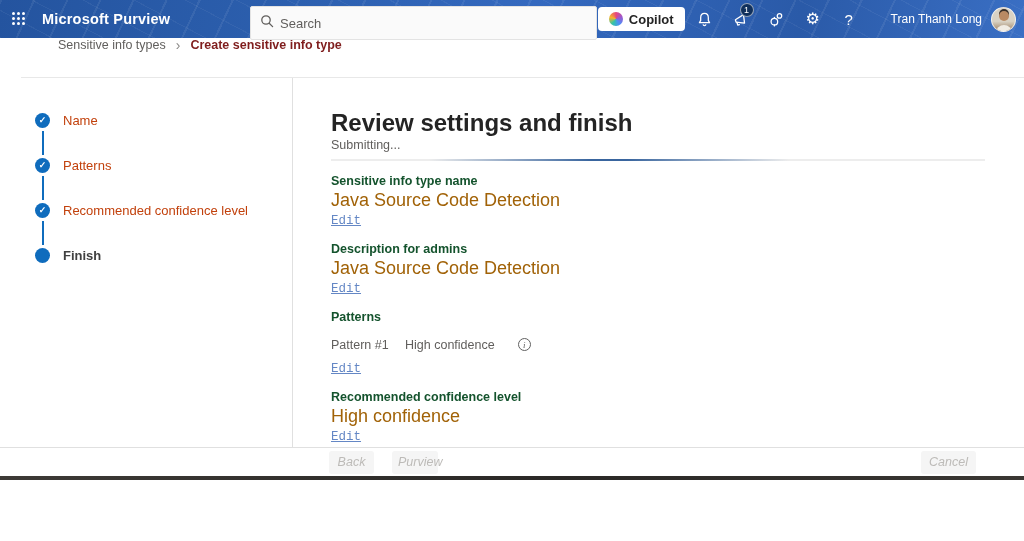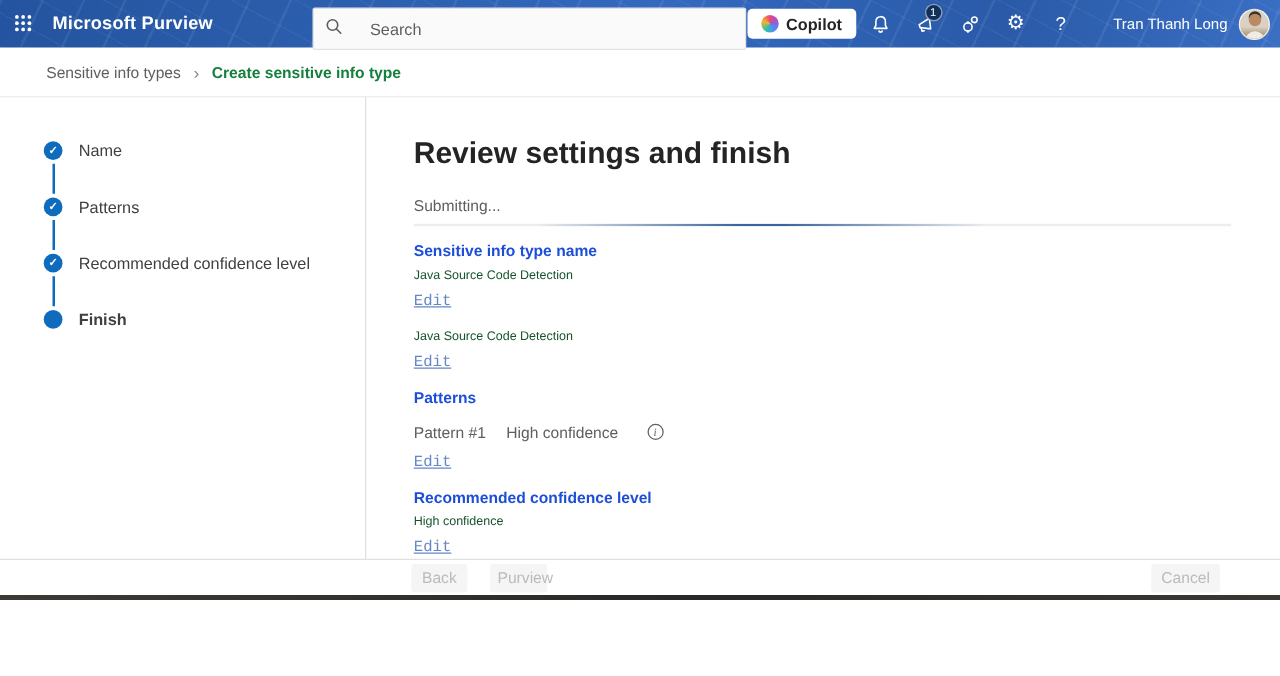--- a/index.html
+++ b/index.html
@@ -24,21 +24,21 @@
       repeating-linear-gradient(28deg, rgba(255,255,255,.05) 0 1px, transparent 1px 24px);
   }
   .waffle-btn { width:38px; height:38px; display:flex; align-items:center; justify-content:center; cursor:pointer; position:relative; }
   .waffle { display:grid; grid-template-columns:repeat(3,4px); grid-auto-rows:4px; gap:1px; }
   .waffle i { width:3px; height:3px; background:#fff; border-radius:50%; }
   .brand { font-weight:bold; font-size:14.5px; margin-left:4px; letter-spacing:.2px; white-space:nowrap; position:relative; }
 
   .searchbox {
     position:absolute; left:250px; top:6px; width:347px; height:26px;
     background:#fafafa; border:1px solid #e3e3e3; border-radius:2px;
-    display:flex; align-items:center; gap:20px; padding:16px 9px; z-index:2;
+    display:flex; align-items:center; gap:4px; padding:16px 9px; z-index:2;
   }
   .searchbox input {
     flex:1; border:none; outline:none; background:transparent;
     font-size:13px; color:#242424; font-family:"Liberation Sans",sans-serif;
   }
   .searchbox input::placeholder { color:#605e5c; }
 
   .right-cluster { position:absolute; right:4px; top:0; height:38px; display:flex; align-items:center; z-index:2; }
   .copilot-btn {
     height:24px; background:#fff; border:none; border-radius:4px;
@@ -63,73 +63,73 @@
     border:1px solid rgba(255,255,255,.75);
   }
   .avatar::before { content:""; position:absolute; top:3px; left:7px; width:10px; height:10px; border-radius:50%;
     background:#b98a63; box-shadow:0 -2px 0 0 #38302a; }
   .avatar::after { content:""; position:absolute; bottom:-4px; left:4px; width:16px; height:10px;
     border-radius:8px 8px 0 0; background:#f0ece4; }
 
   
   .breadcrumb-bar {
     flex:none; height:40px; background:#fff; border-bottom:1px solid #e8e8e8;
-    display:flex; align-items:center; gap:10px; padding-left:37px; font-size:12.5px;
+    display:flex; align-items:flex-start; gap:10px; padding-left:37px; font-size:12.5px;margin-left:21px;
   }
   .crumb-parent { color:#605e5c; cursor:pointer; }
   .crumb-sep { color:#8a8886; font-size:14px; line-height:1; }
-  .crumb-current { font-weight:bold; color:#15803d; }
+  .crumb-current { font-weight:bold; color:#7f1d1d; }
 
   
   .body { flex:1; display:flex; min-height:0; background:#fff; }
   .sidebar { flex:none; width:293px; border-right:1px solid #e0e0e0; padding:35px 0 0 35px; }
   .step { position:relative; height:45px; display:flex; align-items:flex-start; gap:13px; cursor:pointer; }
   .step + .step::before {
     content:""; position:absolute; left:6.5px; top:-27px; width:2px; height:24px; background:#0f6cbd;
   }
   .step-circle {
     flex:none; width:15px; height:15px; border-radius:50%; background:#0f6cbd;
     color:#fff; display:flex; align-items:center; justify-content:center; position:relative; z-index:1;
   }
   .step-circle .check { font-size:9px; font-weight:bold; line-height:1; }
-  .step-label { font-size:13px; color:#404040; line-height:15px; }
+  .step-label { font-size:13px; color:#c2410c; line-height:15px; }
   .step.current .step-label { font-weight:bold; color:#404040; }
 
   
   .content { flex:1; padding-left:38px; overflow:hidden; }
   .content-inner { width:654px; }
   .page-title { font-size:24px; font-weight:bold; color:#242424; margin:30px 0 0; line-height:30px; }
-  .status-text { margin-top:20px; font-size:12.5px; color:#605e5c; }
+  .status-text { font-size:12.5px; color:#605e5c; }
   .progress-track { margin-top:7px; height:2px; background:#ededed; position:relative; overflow:hidden; }
   .progress-fill {
     position:absolute; left:15%; width:55%; height:100%;
     background:linear-gradient(90deg, rgba(57,101,158,0) 0%, #39659e 45%, #39659e 55%, rgba(57,101,158,0) 100%);
   }
   .field { margin-top:13px; }
-  .field-label { font-weight:bold; font-size:12.5px; color:#1d4ed8; line-height:15px; }
-  .field-value { margin-top:4px; font-size:10px; color:#14532d; line-height:15px; }
+  .field-label { font-weight:bold; font-size:12.5px; color:#14532d; line-height:15px; }
+  .field-value { margin-top:4px; font-size:18px; color:#a16207; line-height:15px; }
   .edit-link { display:inline-block; margin-top:6px; font-size:12.5px; color:#6487c5; text-decoration:underline; cursor:pointer; line-height:15px;font-family:Liberation Mono, monospace; }
   .pattern-row { display:flex; align-items:flex-start; margin-top:13px; font-size:12.5px; color:#605e5c; }
   .pattern-name { width:74px; }
   .pattern-conf { margin-right:23px; }
   .info-icon {
     width:13px; height:13px; border:1px solid #616161; border-radius:50%;
     display:flex; align-items:center; justify-content:center;
     font-size:9px; color:#616161; font-family:"Liberation Serif",serif; font-style:italic; cursor:pointer;
   }
   .pattern-edit { margin-top:10px; }
 
   
   .footer {
     flex:none; height:29px; border-top:1px solid #e0e0e0; background:#fff;
     display:flex; align-items:center; padding-left:329px; padding-right:48px;
   }
   .btn {
     height:23px; border:none; border-radius:3px; background:#f5f5f5; color:#bdbbb8;
-    font-size:12.5px; font-family:"Liberation Sans",sans-serif; cursor:default; line-height:1;
+    font-size:12.5px; font-family:"Liberation Sans",sans-serif; cursor:default; line-height:1;font-style:italic;
   }
   .btn-back { width:45px; }
   .btn-create { width:46px; margin-left:18px; }
   .btn-cancel { width:55px; margin-left:auto; }
   .bottom-strip { flex:none; height:4px; background:linear-gradient(90deg,#3d3a36,#2a2826 55%,#3a3733); }
 </style>
 </head>
 <body>
 
 <div class="app">
@@ -251,20 +251,21 @@
           <div class="progress-fill"></div>
         </div>
 
         <div class="field">
           <div class="field-label">Sensitive info type name</div>
           <div class="field-value">Java Source Code Detection</div>
           <a class="edit-link">Edit</a>
         </div>
 
         <div class="field">
+          <div class="field-label">Description for admins</div>
           <div class="field-value">Java Source Code Detection</div>
           <a class="edit-link">Edit</a>
         </div>
 
         <div class="field">
           <div class="field-label">Patterns</div>
           <div class="pattern-row">
             <span class="pattern-name">Pattern #1</span>
             <span class="pattern-conf">High confidence</span>
             <span class="info-icon">i</span>

